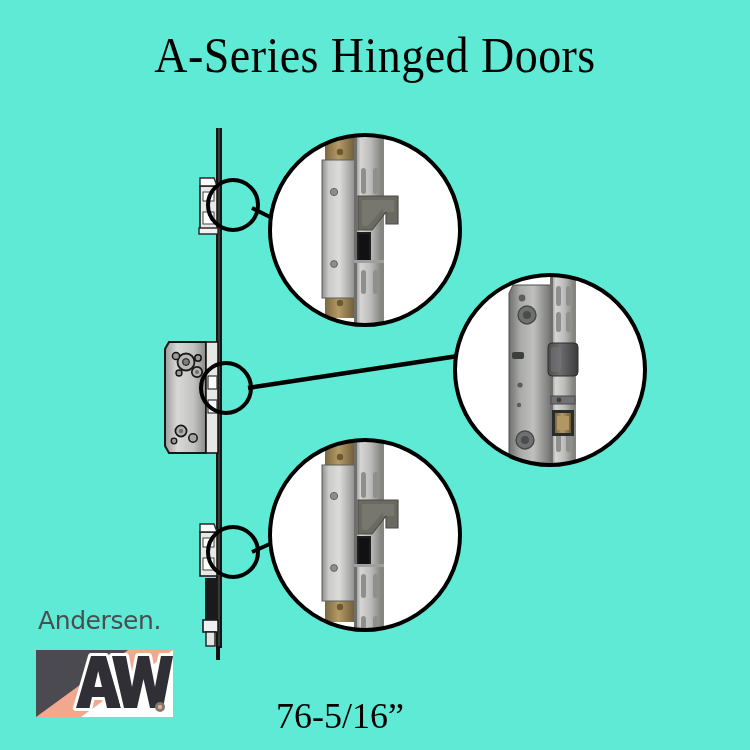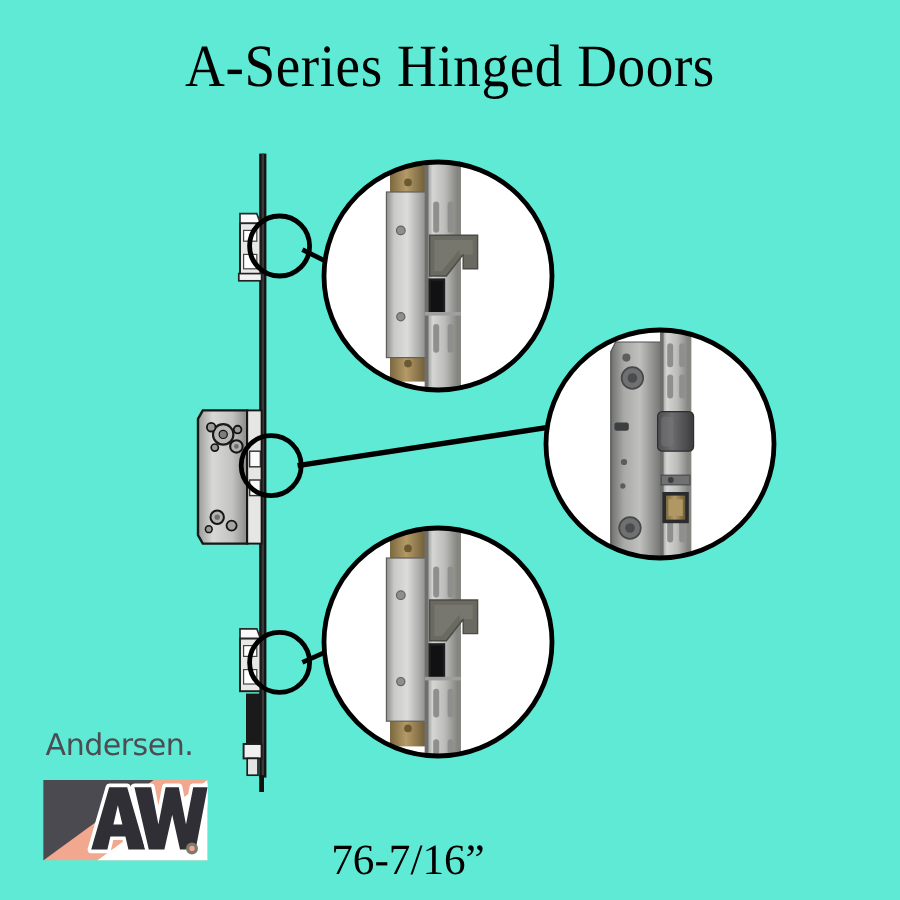--- a/index.html
+++ b/index.html
@@ -306,21 +306,21 @@
           <rect x="357" y="436" width="14" height="30" fill="#1e1e20"></rect>
           <rect x="359" y="438" width="10" height="26" fill="#111113"></rect>
           <rect x="354" y="464" width="30" height="3" fill="#9fa09d"></rect>
         </g>
         <circle cx="365" cy="435" r="95" fill="none" stroke="#000" stroke-width="4"></circle>
       </g>
 
     </svg>
   </div>
 
-  <div class="dimension">76-7/16”</div>
+  <div class="dimension">76-5/16”</div>
 
   <div class="logo">
     <div class="logo-wordmark">Andersen.</div>
 
     <div class="logo-mark">
       <svg width="137" height="67" viewBox="0 0 137 67" xmlns="http://www.w3.org/2000/svg">
 
         <rect x="0" y="0" width="137" height="67" fill="#f2a88e"></rect>
 
         <polygon points="0,0 92,0 0,67" fill="#4a4a50"></polygon>

